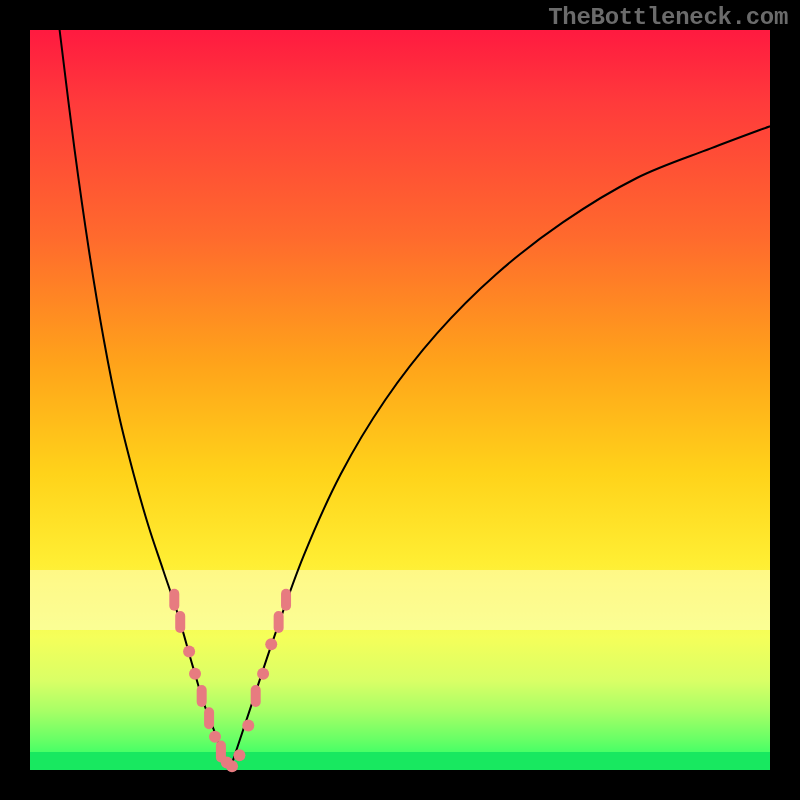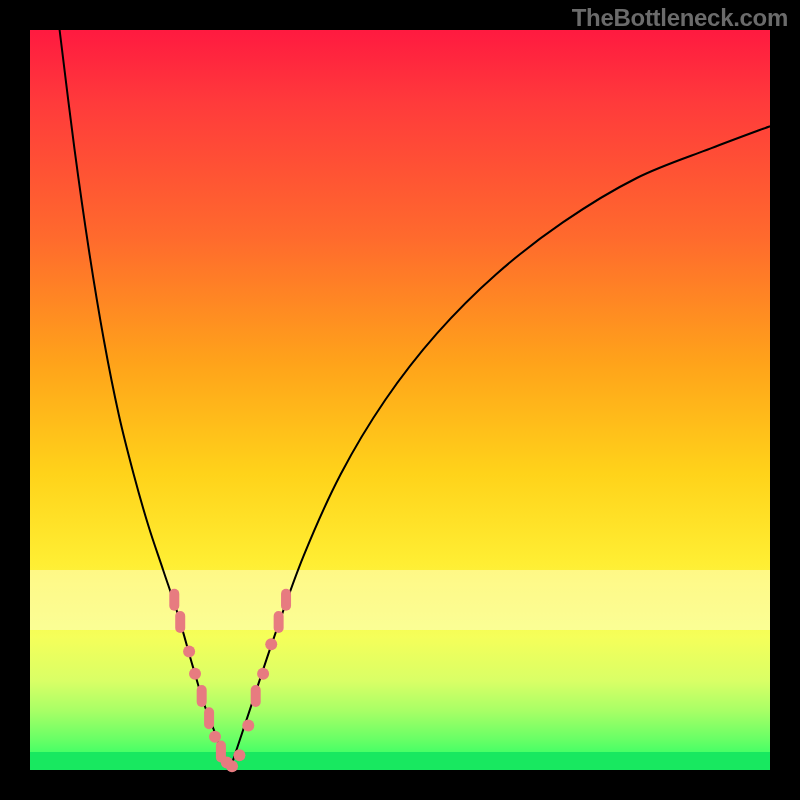--- a/index.html
+++ b/index.html
@@ -60,20 +60,21 @@
   
   .watermark {
     position: absolute;
     top: 4px;
     right: 12px;
     font-size: 24px;
     font-weight: 600;
     color: #6b6b6b;
     letter-spacing: -0.3px;
     user-select: none;
+    font-family: Liberation Mono, monospace;
   }
   svg.curves {
     position: absolute;
     left: 0;
     top: 0;
     width: 740px;
     height: 740px;
     overflow: visible;
   }
   .curve {

